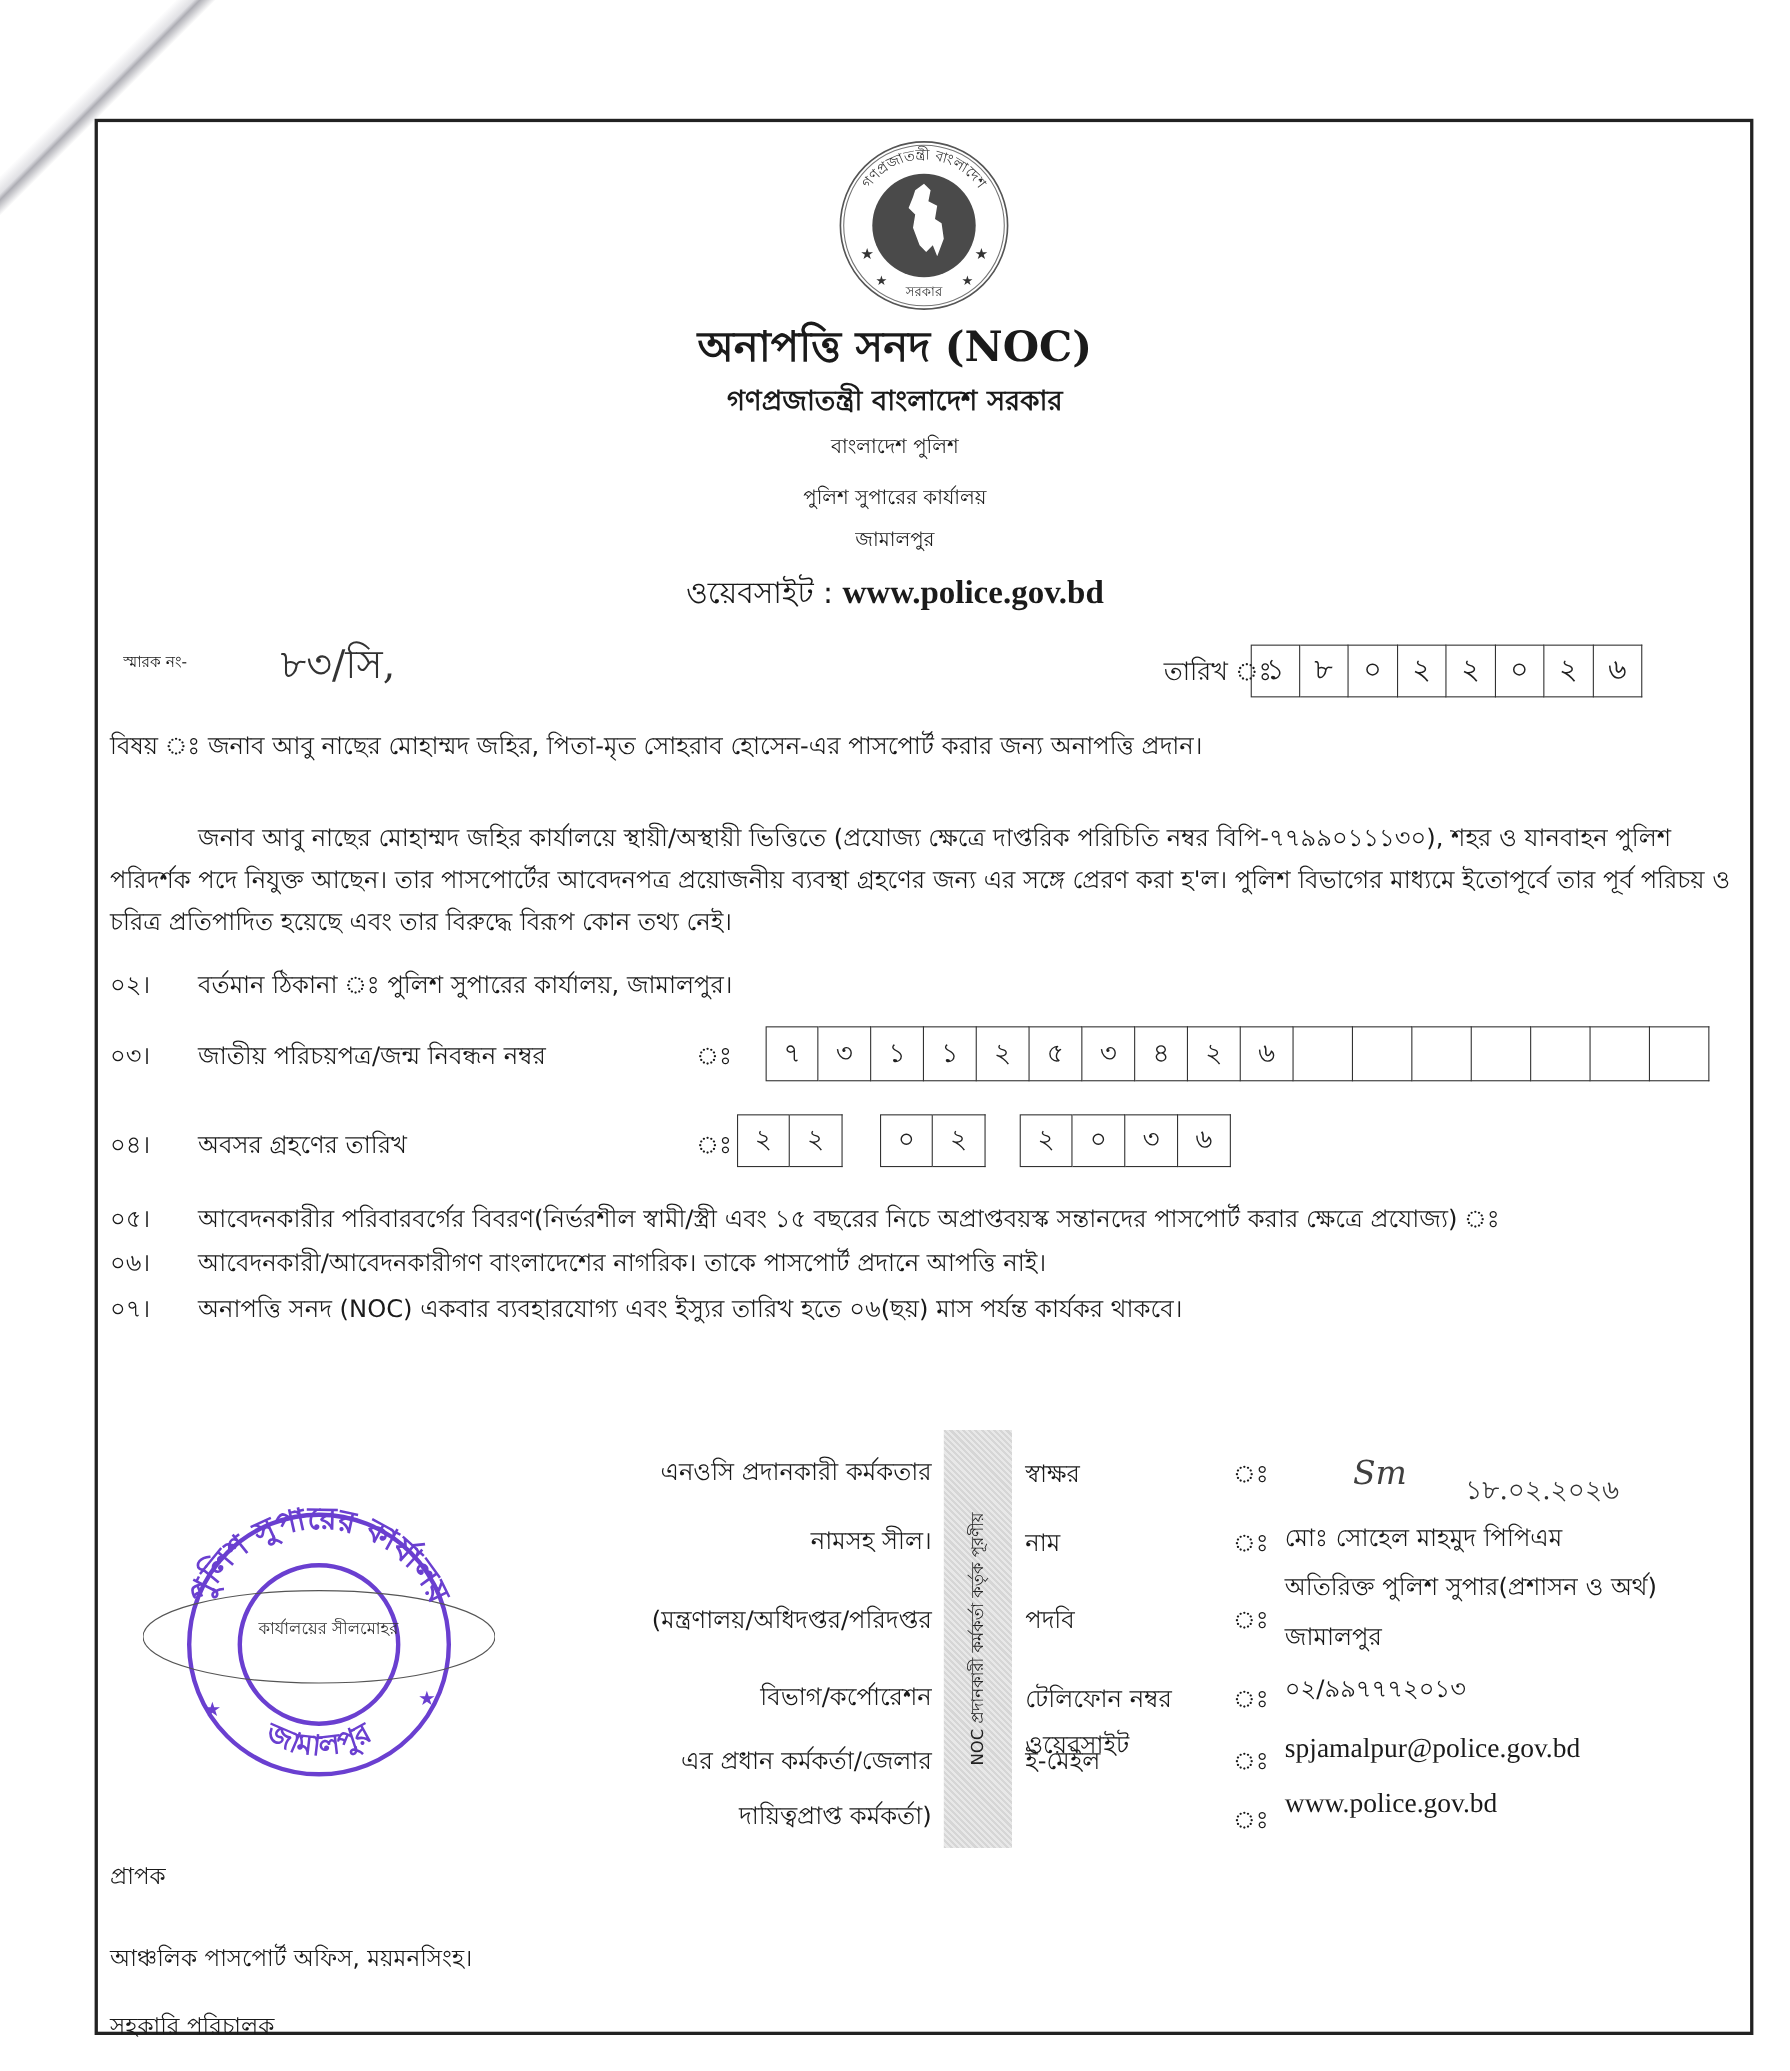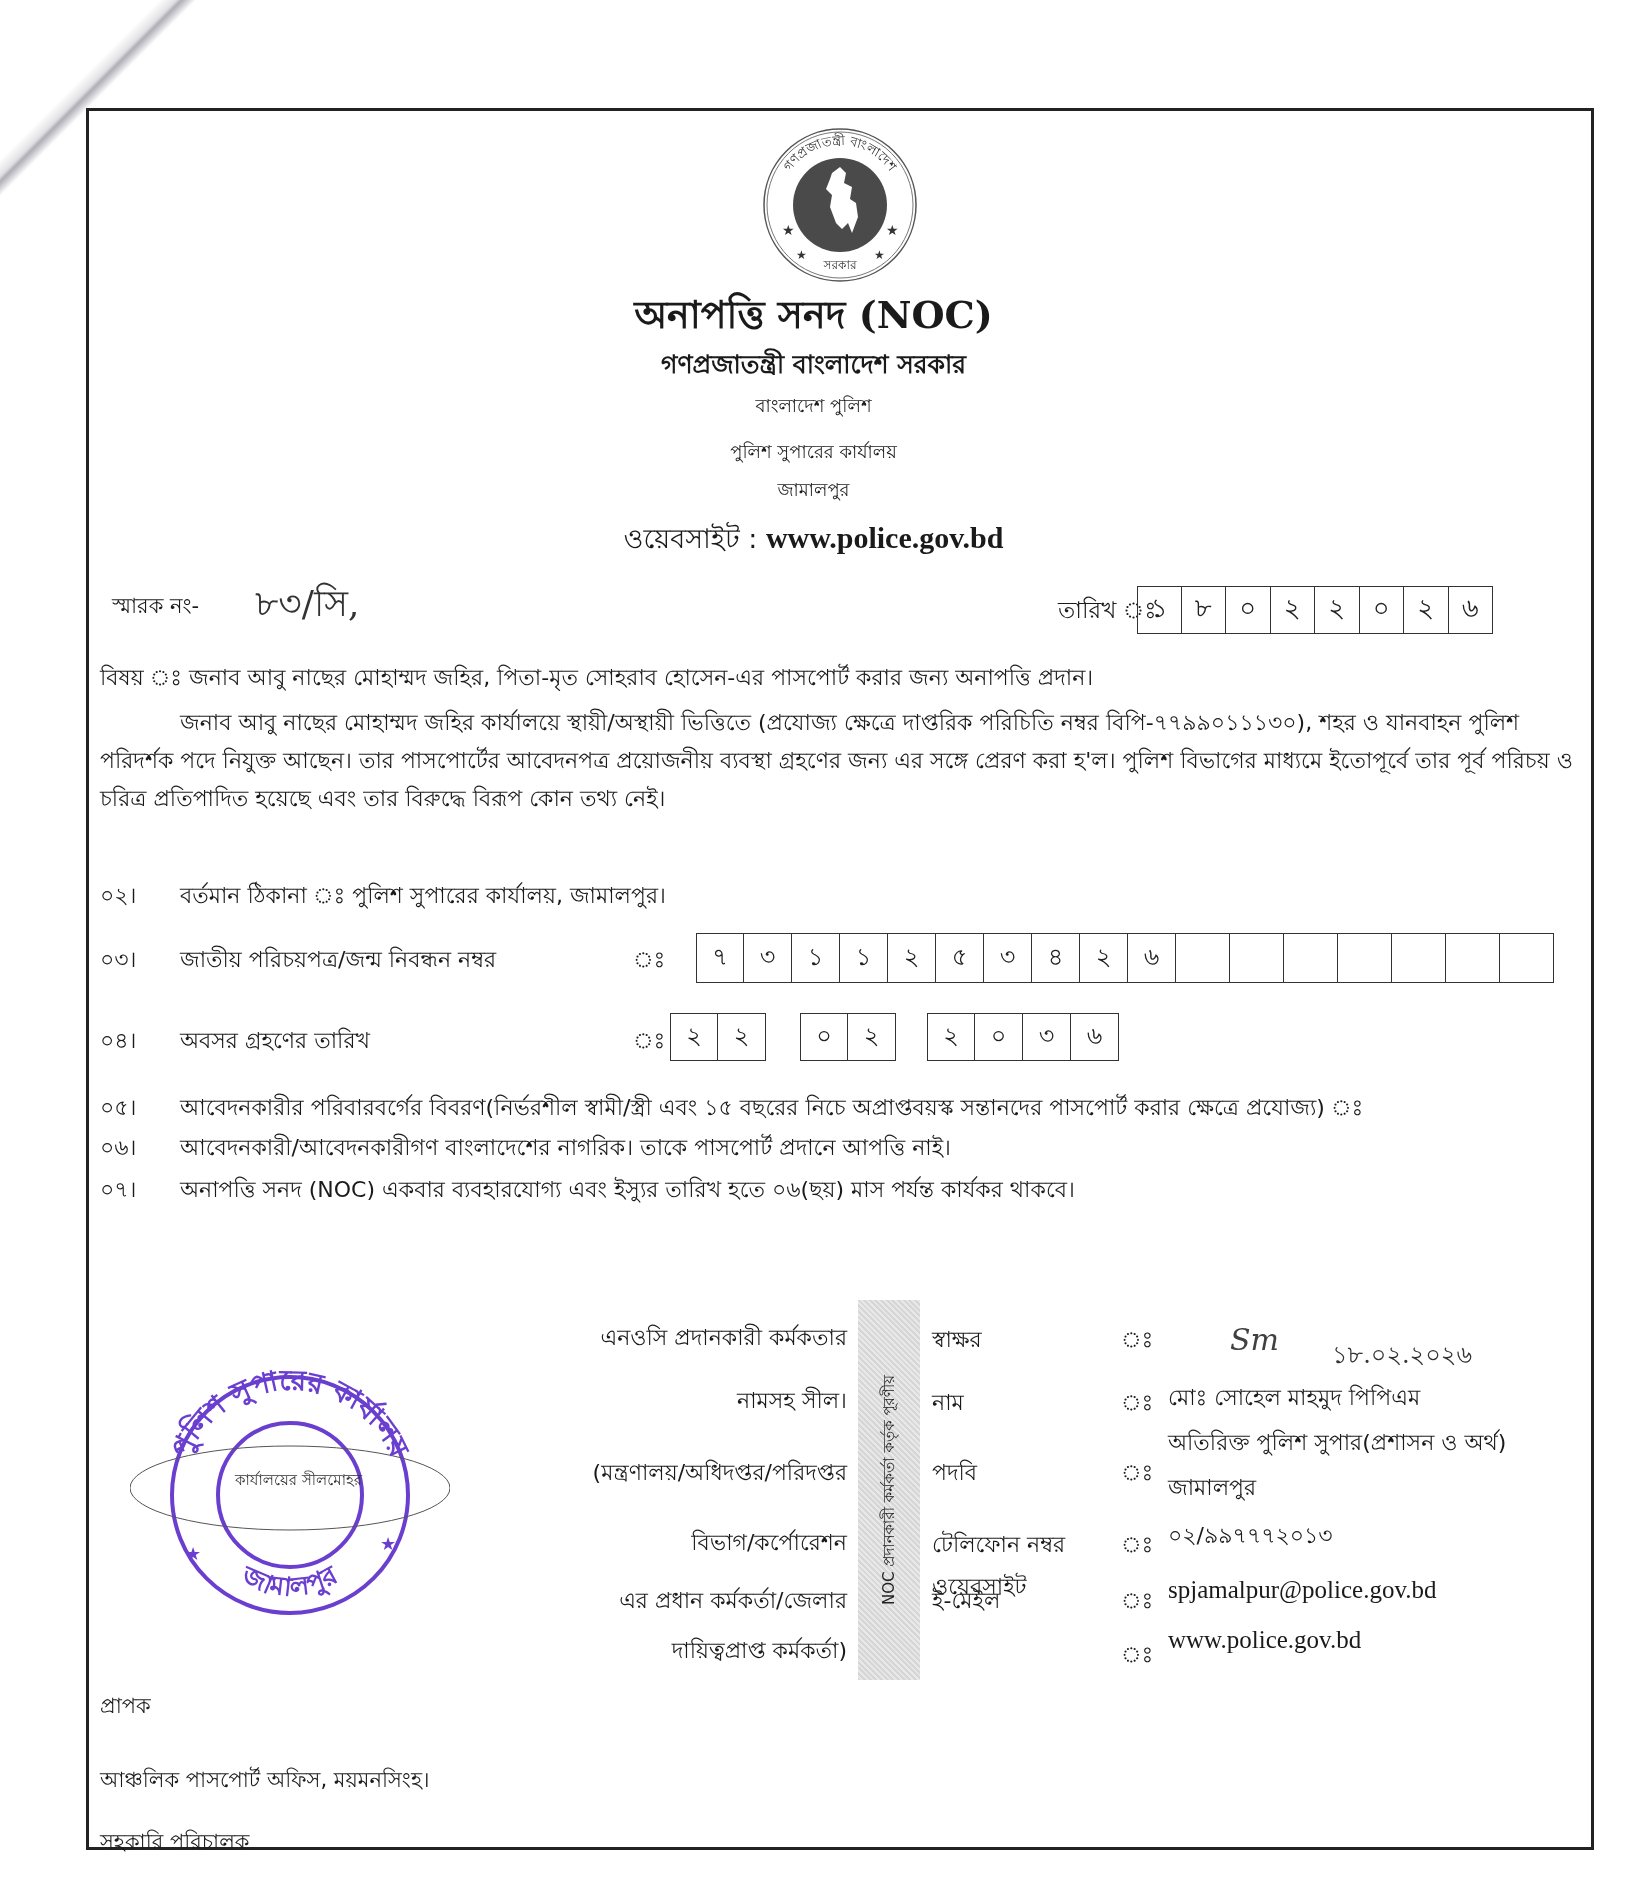--- a/index.html
+++ b/index.html
@@ -23,37 +23,37 @@
   .center { text-align: center; width: 100%; left: 0; }
 
   .emblem { position: absolute; left: 760px; top: 125px; width: 160px; height: 160px; }
 
   .title { top: 285px; font-size: 38px; font-weight: bold; font-family: "DejaVu Serif", serif; }
   .sub1 { top: 345px; font-size: 25px; font-weight: bold; }
   .sub  { font-size: 18px; }
   .website { top: 518px; font-size: 27px; }
   .website b { font-family: "Liberation Serif", serif; font-size: 30px; }
 
-  .memo-label { left: 112px; top: 590px; font-size: 21px; }
+  .memo-label { left: 112px; top: 590px; font-size: 14px; }
   .memo-val { left: 255px; top: 576px; font-size: 36px; font-family: "DejaVu Serif", serif; color: #333; }
 
   .date-label { left: 1058px; top: 592px; font-size: 23px; }
   .boxes { display: flex; position: absolute; }
   .boxes .cell {
     border: 1.5px solid #333; border-left: none; box-sizing: border-box;
     display: flex; align-items: center; justify-content: center;
     font-size: 24px; color: #222;
   }
   .boxes .cell:first-child { border-left: 1.5px solid #333; }
   .date-boxes { left: 1137px; top: 586px; }
   .date-boxes .cell { width: 44.5px; height: 48px; font-family: "DejaVu Serif", serif; font-size: 26px; }
 
   .subject { left: 100px; top: 660px; font-size: 22px; }
 
-  .para { left: 100px; width: 1480px; font-size: 22px; line-height: 38px; white-space: normal; top: 704px; }
+  .para { left: 100px; width: 1480px; font-size: 22px; line-height: 38px; white-space: normal; top: 744px; }
   .para .indent { display: inline-block; width: 80px; }
 
   .item { left: 100px; font-size: 22px; }
   .item .num { display: inline-block; width: 80px; }
 
   .nid-colon { left: 633px; top: 942px; font-size: 22px; }
   .nid-boxes { left: 696px; top: 933px; }
   .nid-boxes .cell { width: 48px; height: 50px; }
   .nid-boxes .cell.wide { width: 54px; }
 

